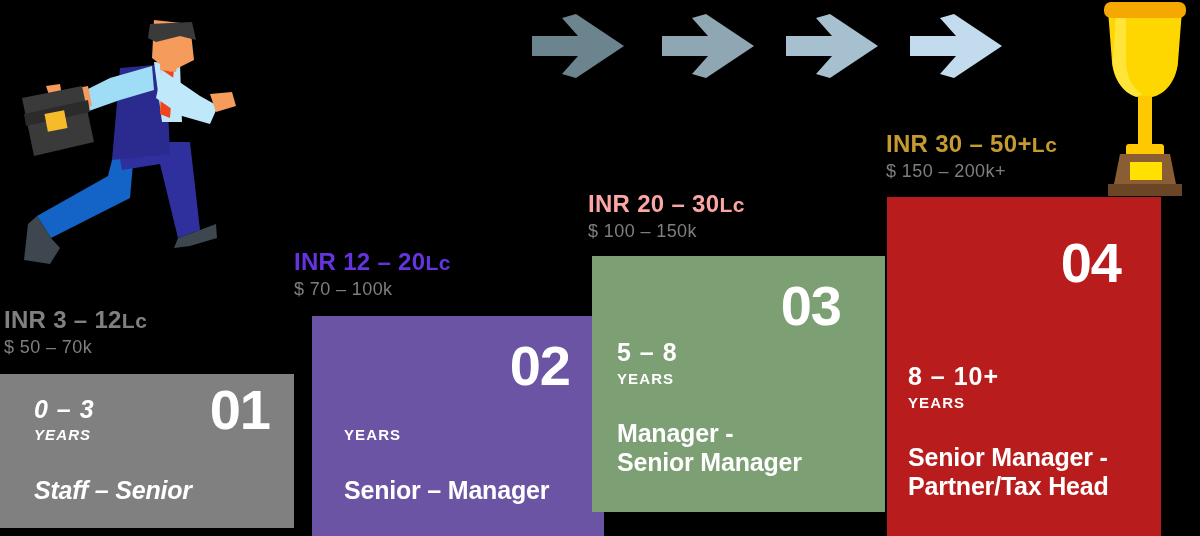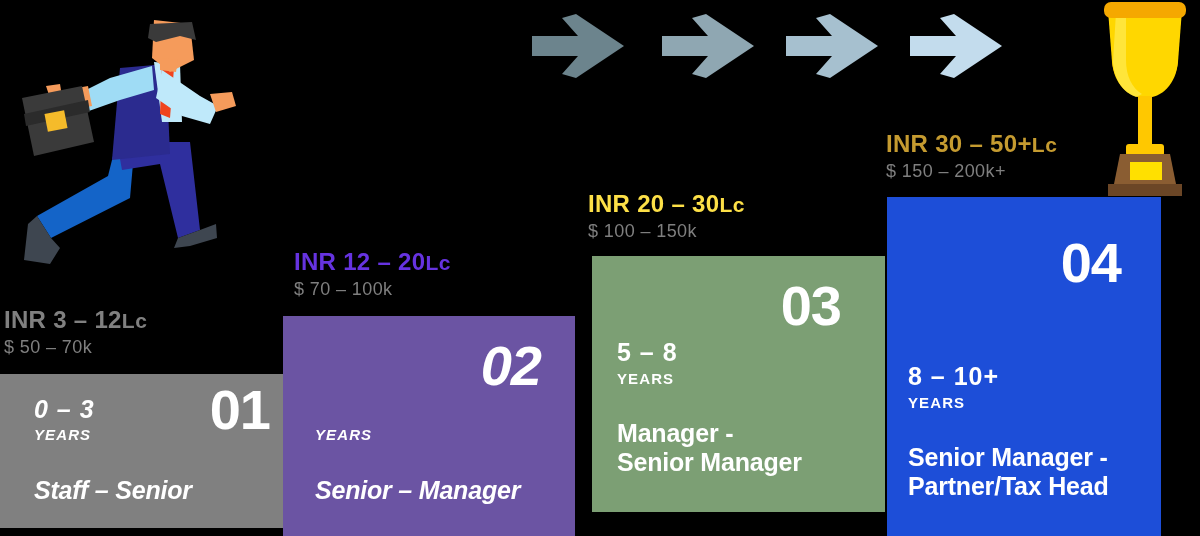--- a/index.html
+++ b/index.html
@@ -186,21 +186,21 @@
 
   <div class="salary" style="left:294px; top:248px;">
     <div class="inr" style="color:#6633e0;">
       <span>INR</span>
       <span>12 – 20</span><span class="unit">Lc</span>
     </div>
     <div class="usd">$ 70 – 100k</div>
   </div>
 
   <div class="salary" style="left:588px; top:190px;">
-    <div class="inr" style="color:#fde047;">
+    <div class="inr" style="color:#fca5a5;">
       <span>INR</span>
       <span>20 – 30</span><span class="unit">Lc</span>
     </div>
     <div class="usd">$ 100 – 150k</div>
   </div>
 
   <div class="salary" style="left:886px; top:130px;">
     <div class="inr" style="color:#c59b30;">
       <span>INR</span>
       <span>30 – 50+</span><span class="unit">Lc</span>
@@ -210,41 +210,41 @@
 
   <div class="bar" style="left:0px; top:374px; width:294px; height:154px; background:#808080;">
     <div class="bar-num" style="top:8px; right:24px;">01</div>
     <div class="bar-body" style="bottom:24px; left:34px;font-style:italic;">
       <div class="years-val">0 – 3</div>
       <div class="years-lbl">YEARS</div>
       <div class="role">Staff – Senior</div>
     </div>
   </div>
 
-  <div class="bar" style="left:283px; top:316px; width:292px; height:220px; background:#6b54a3;font-style:italic;">
+  <div class="bar" style="left:312px; top:316px; width:292px; height:220px; background:#6b54a3;">
     <div class="bar-num" style="top:22px; right:34px;">02</div>
     <div class="bar-body" style="bottom:32px; left:32px;">
       <div class="years-lbl">YEARS</div>
       <div class="role">Senior – Manager</div>
     </div>
   </div>
 
   <div class="bar" style="left:592px; top:256px; width:293px; height:256px; background:#7c9f74;">
     <div class="bar-num" style="top:22px; right:44px;">03</div>
     <div class="bar-body" style="bottom:36px; left:25px;">
       <div class="years-val">5 – 8</div>
       <div class="years-lbl">YEARS</div>
       <div class="role">
         <div>Manager -</div>
         <div>Senior Manager</div>
       </div>
     </div>
   </div>
 
-  <div class="bar" style="left:887px; top:197px; width:274px; height:339px; background:#1d4ed8;">
+  <div class="bar" style="left:887px; top:197px; width:274px; height:339px; background:#b91c1c;">
     <div class="bar-num" style="top:38px; right:40px;">04</div>
     <div class="bar-body" style="bottom:36px; left:21px;">
       <div class="years-val">8 – 10+</div>
       <div class="years-lbl">YEARS</div>
       <div class="role">
         <div>Senior Manager -</div>
         <div>Partner/Tax Head</div>
       </div>
     </div>
   </div>

